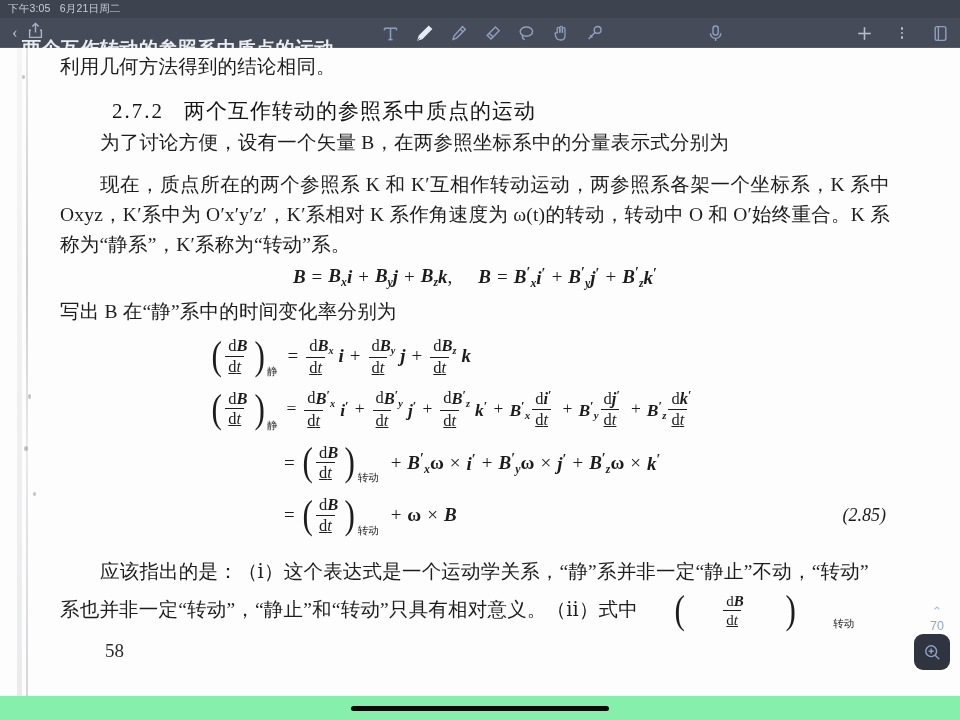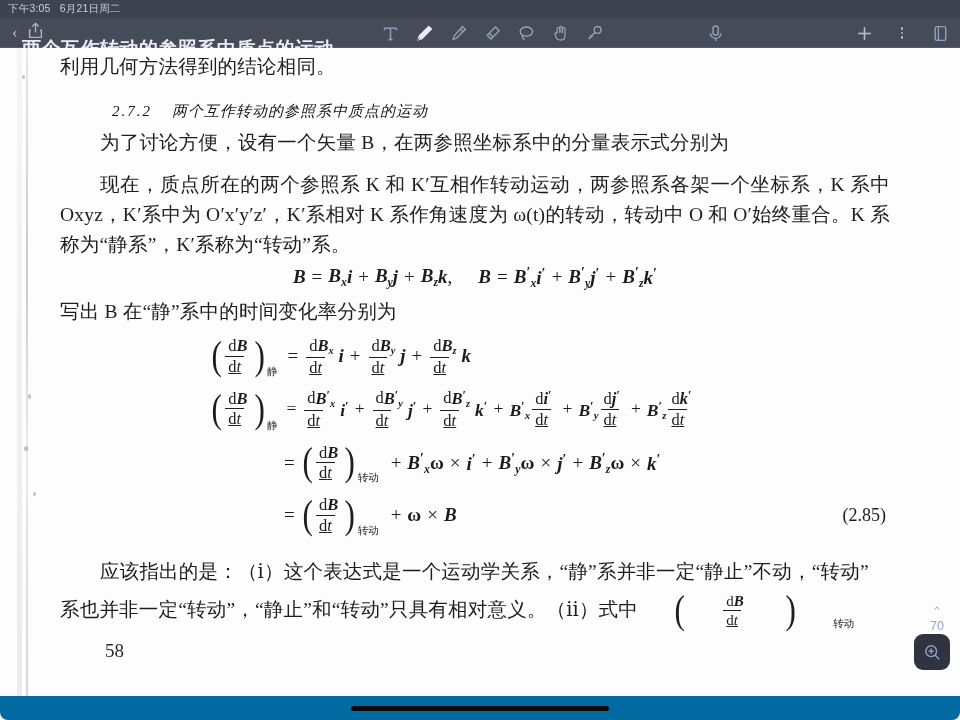--- a/index.html
+++ b/index.html
@@ -2,21 +2,21 @@
 <html><head>
 <meta charset="utf-8">
 <style>
   * { box-sizing: border-box; margin: 0; padding: 0; }
   html, body {
     width: 960px; height: 720px;
     background: #ffffff;
     font-family: "Liberation Serif", "DejaVu Serif", serif;
     overflow: hidden;
   }
-  #root { position: relative; width: 960px; height: 720px; background: #0369a1; border-radius: 8px; }
+  #root { position: relative; width: 960px; height: 720px; background: #86efac; }
 
   
   .statusbar {
     position: absolute; top: 0; left: 0; width: 960px; height: 18px;
     background: #3e4350; color: #c9ced8;
     font-family: "Liberation Sans", sans-serif; font-size: 10.5px;
     display: flex; align-items: center;
   }
   .sb-left { display: flex; align-items: center; gap: 9px; padding-left: 8px; letter-spacing: .2px; }
   .sb-right { margin-left: auto; display: flex; align-items: center; gap: 20px; padding-right: 7px; margin-top: 28px; }
@@ -86,22 +86,22 @@
     position: absolute; left: 60px; top: 0; width: 830px; height: 648px;
     color: #1c1c1c;
   }
   .p {
     font-family: "Liberation Serif", "DejaVu Serif", serif;
     font-size: 19.5px; line-height: 30px; color: #1d1d1d;
     text-align: justify; letter-spacing: .2px;
   }
   .indent { text-indent: 40px; }
   .heading {
-    font-size: 15px; line-height: 30px; font-weight: 400; color: #141414;
-    padding-left: 52px; letter-spacing: 1px; font-style: italic;
+    font-size: 21px; line-height: 30px; font-weight: 400; color: #141414;
+    padding-left: 52px; letter-spacing: 1px;
   }
   .heading .hnum { letter-spacing: 2px; }
   .heading .htxt { margin-left: 20px; }
 
   i.v, .v { font-style: italic; }
   b.bv, .bv { font-weight: 700; font-style: italic; font-family: "Liberation Serif", serif; }
   .bu { font-weight: 700; font-style: normal; }
   sub { font-size: .62em; vertical-align: -0.30em; font-style: italic; }
   sup.pr { font-size: .75em; vertical-align: .42em; font-style: normal; }
   .cn { font-family: "DejaVu Sans", "Liberation Sans", sans-serif; font-size: .90em; }
@@ -121,21 +121,21 @@
   }
   .bigparen-l, .bigparen-r {
     font-size: 40px; line-height: 0.62; font-family: "Liberation Serif", serif;
     font-weight: 300; transform: scaleX(.78);
   }
   .sublab {
     font-family: "DejaVu Sans", sans-serif; font-size: 10.5px;
     align-self: flex-end; margin-left: 1px; margin-bottom: -3px; color: #222;
   }
   .op { margin: 0 6px; }
-  .eqnum { font-size: 18px; margin-left: auto; padding-right: 4px; }
+  .eqnum { font-size: 18px; margin-left: auto; padding-right: 4px; font-style: italic; }
 
   .pagenum {
     position: absolute; left: 105px; top: 592px;
     font-size: 19px; color: #2a2a2a; font-family: "Liberation Serif", serif;
   }
 
   
   .pagenav {
     position: absolute; right: 6px; top: 558px; width: 34px;
     display: flex; flex-direction: column; align-items: center; gap: 1px;

